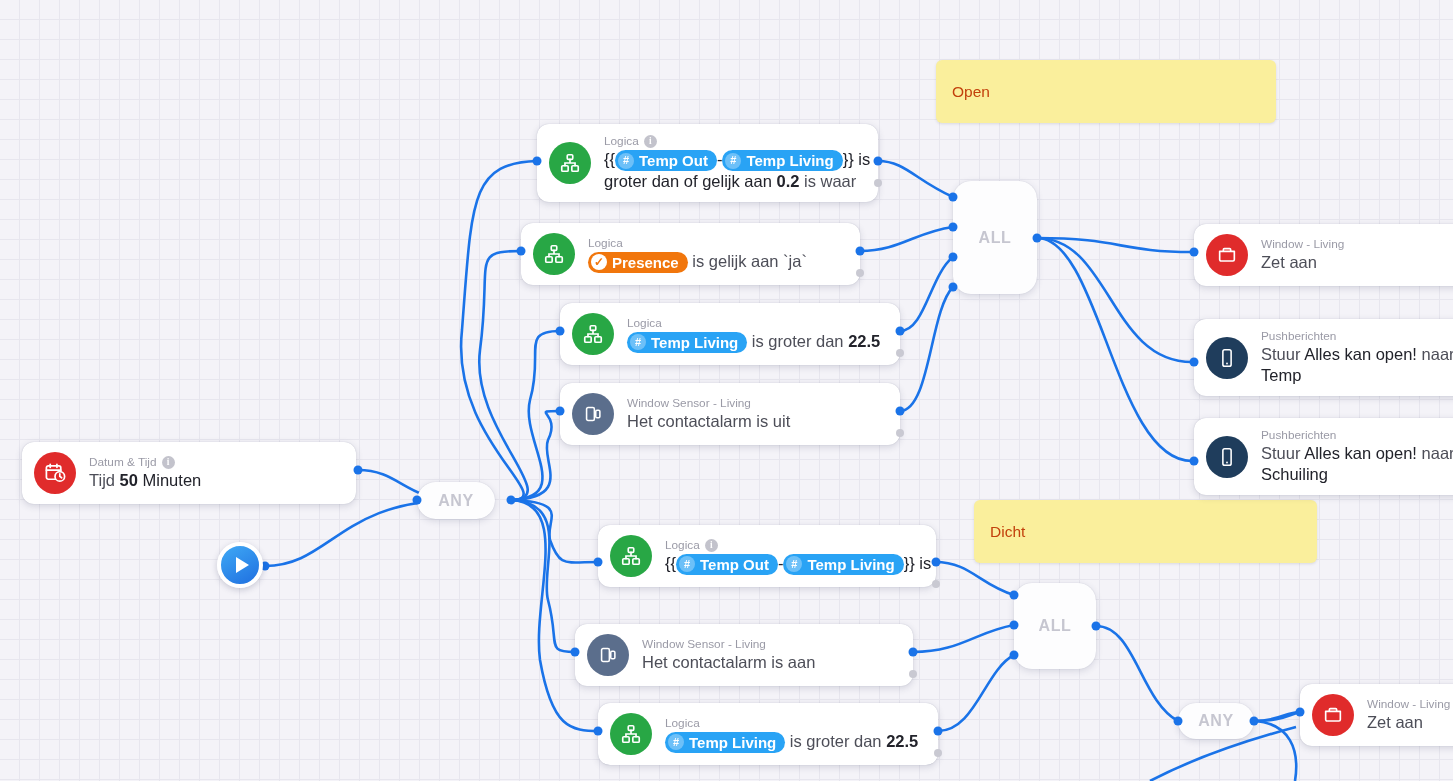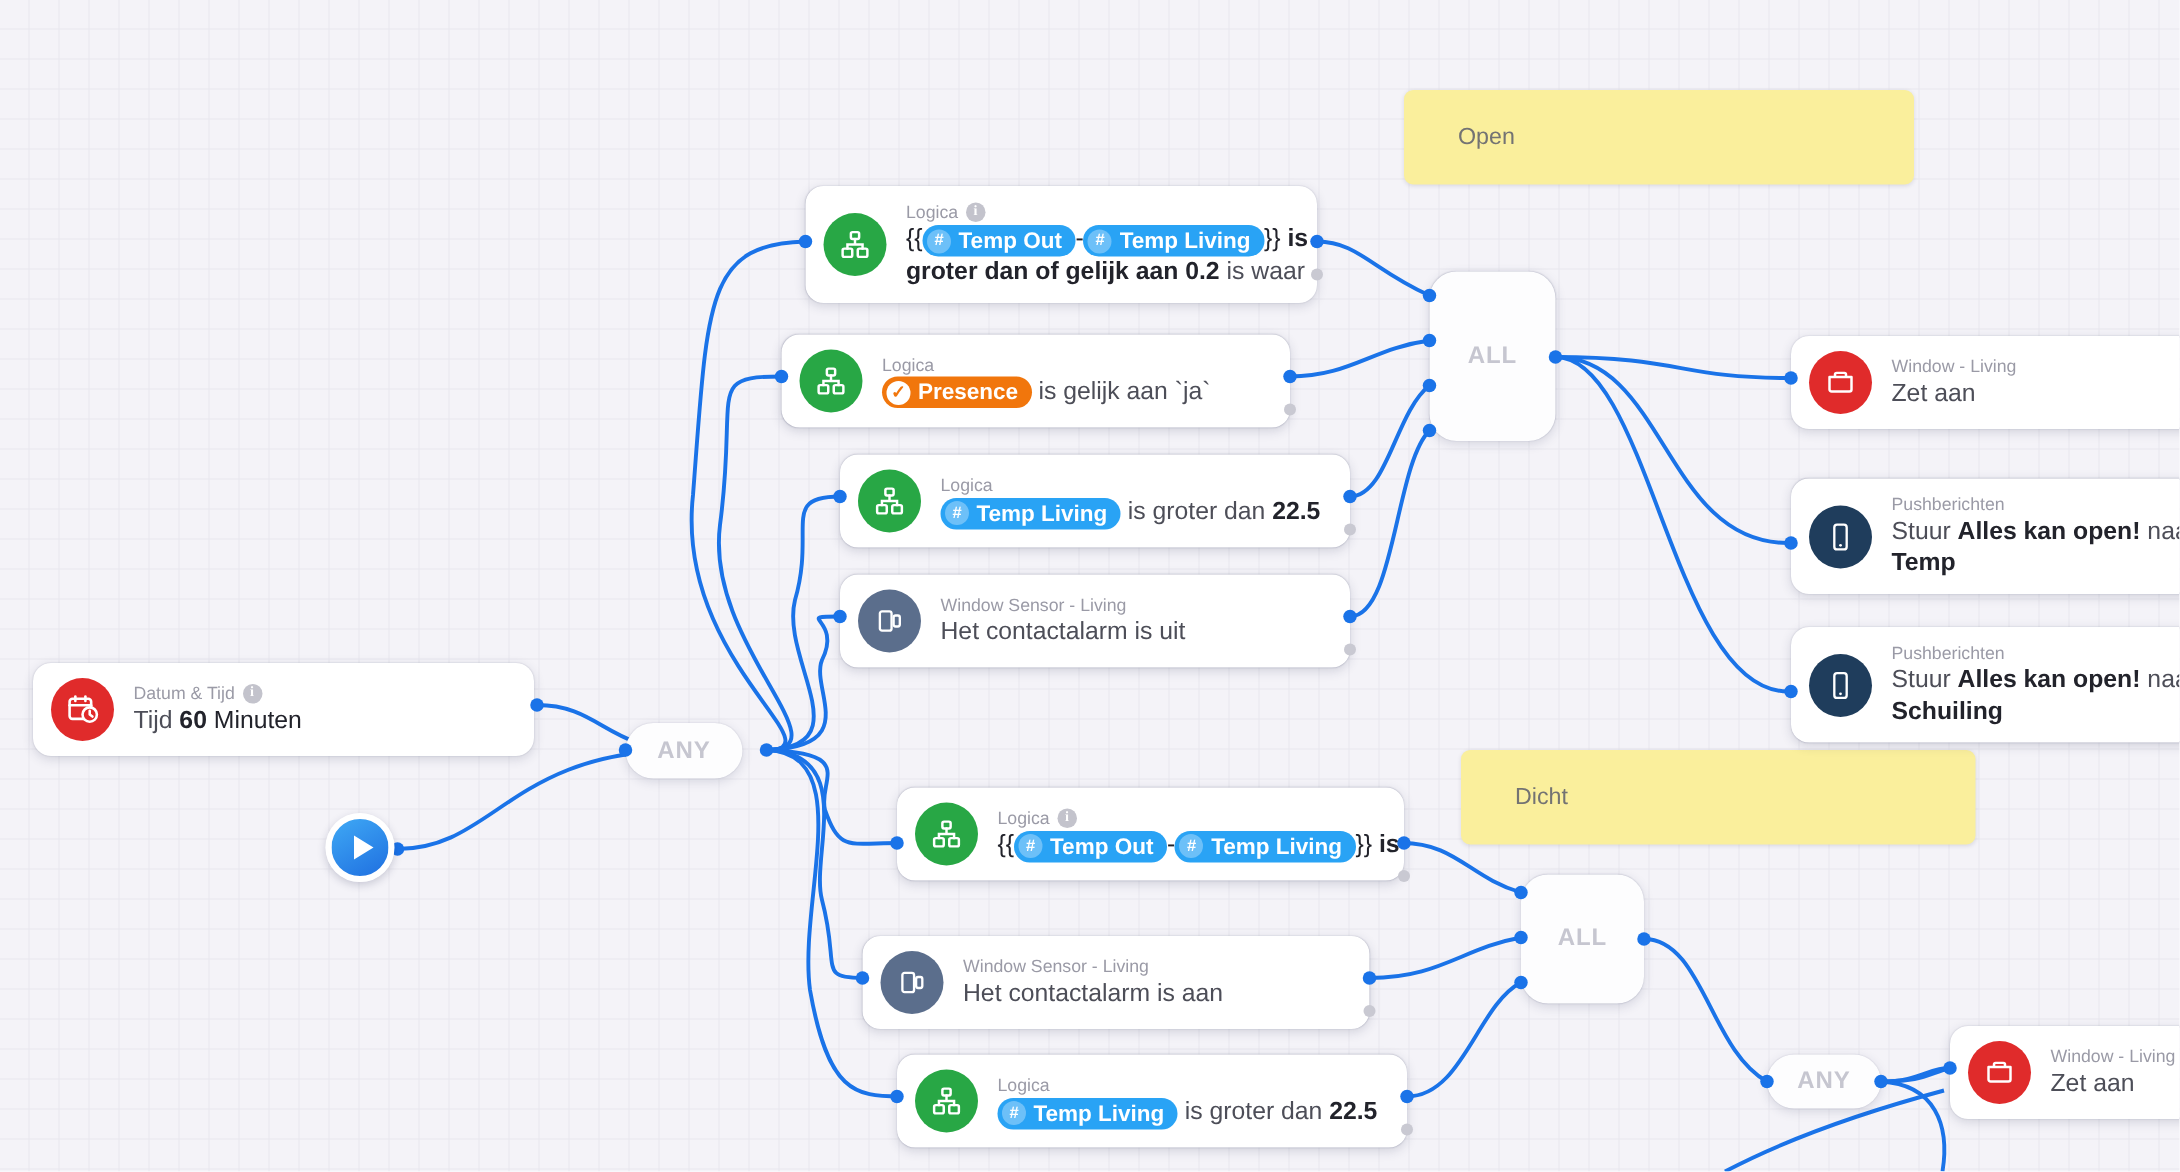--- a/index.html
+++ b/index.html
@@ -23,22 +23,22 @@
   #wires { position: absolute; left: 0; top: 0; width: 1453px; height: 781px; pointer-events: none; }
   #wires path { fill: none; stroke: #1a73e8; stroke-width: 2.6; }
 
   
   .note {
     position: absolute;
     background: #faef9c;
     border-radius: 6px;
     box-shadow: 0 1px 3px rgba(40,40,70,.13);
     display: flex; align-items: center;
-    padding-left: 36px;
-    color: #737373;
+    padding-left: 16px;
+    color: #c2410c;
     font-size: 15.5px;
   }
 
   
   .node {
     position: absolute;
     background: #fff;
     border-radius: 12px;
     box-shadow: 0 2px 7px rgba(40,45,85,.17), 0 0 1px rgba(40,45,85,.25);
     display: flex;
@@ -66,21 +66,21 @@
     font-size: 9.5px; font-weight: bold;
     display: inline-flex; align-items: center; justify-content: center;
     font-family: "Liberation Serif", serif;
   }
   .node .txt {
     font-size: 16.5px;
     color: #22232b;
     line-height: 21px;
     white-space: nowrap;
   }
-  .node .txt b { font-weight: bold; }
+  .node .txt b { font-weight: normal; }
   .node .txt .num { font-weight: bold; }
   .node .txt .dim { color: #4d4e58; font-weight: normal; }
 
   
   .chip {
     display: inline-flex; align-items: center;
     border-radius: 11px;
     color: #fff;
     font-weight: bold;
     font-size: 15px;
@@ -213,21 +213,21 @@
         <path d="M16.5 12.3 V15 L18.4 16.4"></path>
       </svg>
     </div>
     <div class="body">
       <div class="cat">
         <span>Datum &amp; Tijd</span>
         <span class="info">i</span>
       </div>
       <div class="txt">
         <span class="dim">Tijd</span>
-        <span class="num">60</span>
+        <span class="num">50</span>
         <span>Minuten</span>
       </div>
     </div>
   </div>
   <div class="port" style="left:358px; top:470px;"></div>
 
   <div class="gate pill" style="left:417px; top:482px; width:78px; height:37px;">
     <span>ANY</span>
   </div>
   <div class="port" style="left:417px; top:500px;"></div>

